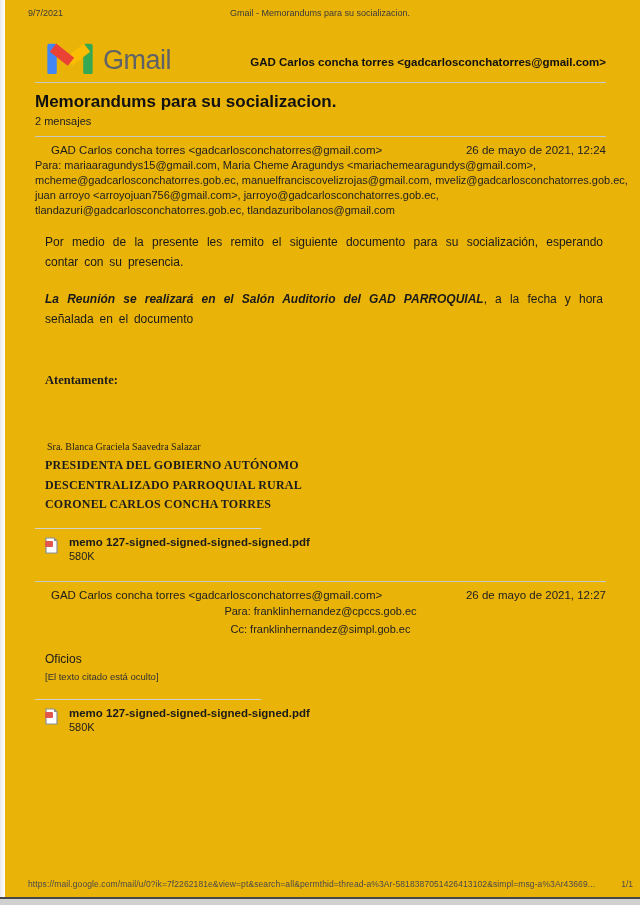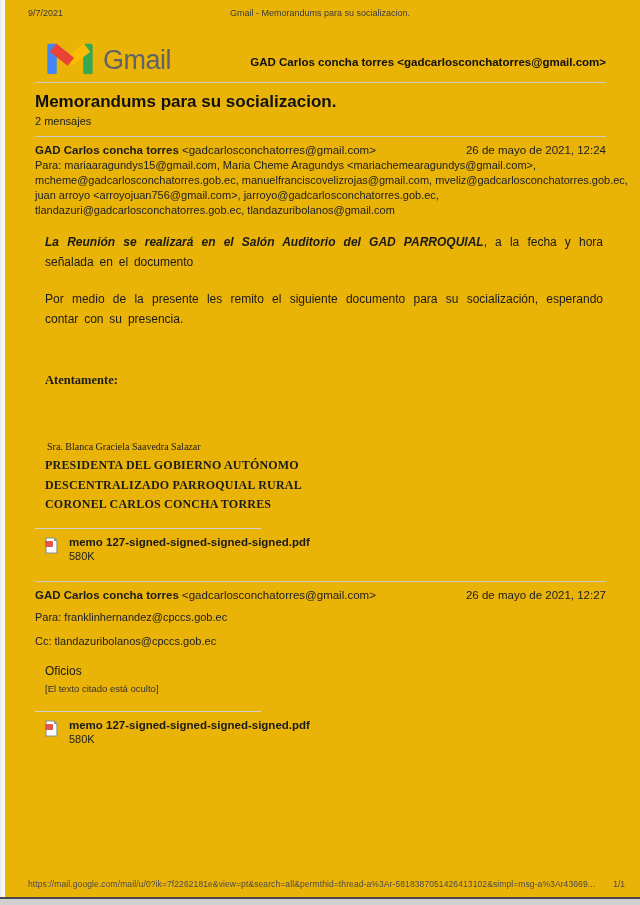--- a/index.html
+++ b/index.html
@@ -13,21 +13,21 @@
   .page { position:relative; width:640px; height:905px; background:#eab308; }
   .scan-edge-left { position:absolute; left:0; top:0; bottom:0; width:5px;
     background:linear-gradient(to right, #e9e9e9, #ffffff); }
 
   
   .print-header { position:absolute; top:8px; left:28px; right:28px; height:12px;
     font-size:9px; color:#3a3a3a; }
   .print-date { position:absolute; left:0; top:0; }
   .print-title { position:absolute; left:0; right:0; top:0; text-align:center; }
 
-  .print-footer { position:absolute; left:28px; right:15px; bottom:16px;
+  .print-footer { position:absolute; left:28px; right:7px; bottom:16px;
     font-size:8.5px; color:#4a4a4a; display:flex; justify-content:space-between; }
   .footer-url { letter-spacing:0.1px; }
 
   .scan-bottom { position:absolute; left:0; right:0; bottom:0; height:8px;
     background:#d0d0d0; border-top:2px solid #474747; }
 
   .content { position:absolute; left:35px; right:34px; top:38px; }
 
   
   .gmail-row { display:flex; align-items:center; justify-content:space-between; height:44px; }
@@ -37,21 +37,21 @@
 
   .hr-full { border:none; border-top:1px solid #c9c9c9; height:0; margin:0; }
   .hr-short { border:none; border-top:1px solid #d2d2d2; height:0; width:226px; margin:0; }
 
   .subject { font-size:17px; font-weight:bold; margin-top:9px; color:#111; }
   .msg-count { font-size:11px; margin-top:3px; color:#222; }
   .hr-after-subject { margin-top:9px; }
 
   
   .msg-header { display:flex; justify-content:space-between; margin-top:7px; font-size:11.5px; }
-  .from-name { font-weight:bold; }
+  .from-name { font-weight:normal;margin-left:16px; }
   .from-email { font-weight:normal; color:#222;text-align:right; }
   .msg-date { font-size:11.5px; color:#222; white-space:nowrap; }
   .to-block { font-size:11px; line-height:15px; margin-top:2px; color:#222; }
   .to-line { white-space:nowrap; }
 
   
   .msg-body { margin:14px 3px 0 10px; }
   .para { font-size:12px; line-height:20px; text-align:justify; word-spacing:2.5px; color:#1a1a1a; }
   .para + .para { margin-top:17px; }
   .emph { font-weight:bold; font-style:italic; }
@@ -62,21 +62,21 @@
 
   
   .attach-sep { margin-top:13px; }
   .attachment { display:flex; align-items:flex-start; gap:11px; margin-top:7px; margin-left:10px; }
   .attach-icon { flex:0 0 auto; margin-top:1px; }
   .attach-name { font-size:11.5px; font-weight:bold; color:#1a1a1a; }
   .attach-size { font-size:11px; color:#222; margin-top:2px; }
 
   .hr-msg-sep { margin-top:19px; }
 
-  .to-simple { font-size:11px; line-height:15px; margin-top:9px; color:#222; }
+  .to-simple { font-size:11px; line-height:15px; margin-top:3px; color:#222;text-align:center; }
   .oficios { font-size:12px; margin:15px 0 0 10px; color:#1a1a1a; }
   .hidden-note { font-size:9.5px; margin:5px 0 0 10px; color:#333; }
 </style>
 </head>
 <body>
 
 <div class="page">
   <div class="scan-edge-left"></div>
 
   <div class="print-header">
@@ -116,22 +116,22 @@
         <div class="msg-date">26 de mayo de 2021, 12:24</div>
       </div>
       <div class="to-block">
         <div class="to-line">Para: mariaaragundys15@gmail.com, Maria Cheme Aragundys &lt;mariachemearagundys@gmail.com&gt;,</div>
         <div class="to-line">mcheme@gadcarlosconchatorres.gob.ec, manuelfranciscovelizrojas@gmail.com, mveliz@gadcarlosconchatorres.gob.ec,</div>
         <div class="to-line">juan arroyo &lt;arroyojuan756@gmail.com&gt;, jarroyo@gadcarlosconchatorres.gob.ec,</div>
         <div class="to-line">tlandazuri@gadcarlosconchatorres.gob.ec, tlandazuribolanos@gmail.com</div>
       </div>
 
       <div class="msg-body">
+        <p class="para">Por medio de la presente les remito el siguiente documento para su socialización, esperando contar con su presencia.</p>
         <p class="para"><span class="emph">La Reunión se realizará en el Salón Auditorio del GAD PARROQUIAL</span><span>, a la fecha y hora señalada en el documento</span></p>
-        <p class="para">Por medio de la presente les remito el siguiente documento para su socialización, esperando contar con su presencia.</p>
         <div class="closing">Atentamente:</div>
         <div class="signature">
           <div class="sig-name">Sra. Blanca Graciela Saavedra Salazar</div>
           <div class="sig-title">PRESIDENTA DEL GOBIERNO AUTÓNOMO</div>
           <div class="sig-title">DESCENTRALIZADO PARROQUIAL RURAL</div>
           <div class="sig-title">CORONEL CARLOS CONCHA TORRES</div>
         </div>
       </div>
 
       <hr class="hr-short attach-sep">
@@ -154,21 +154,21 @@
 
     <div>
       <div class="msg-header">
         <div>
           <span class="from-name">GAD Carlos concha torres</span>
           <span class="from-email">&lt;gadcarlosconchatorres@gmail.com&gt;</span>
         </div>
         <div class="msg-date">26 de mayo de 2021, 12:27</div>
       </div>
       <div class="to-simple">Para: franklinhernandez@cpccs.gob.ec</div>
-      <div class="to-simple">Cc: tlandazuribolanos@cpccs.gob.ec</div>
+      <div class="to-simple">Cc: franklinhernandez@simpl.gob.ec</div>
 
       <div class="oficios">Oficios</div>
       <div class="hidden-note">[El texto citado está oculto]</div>
 
       <hr class="hr-short" style="margin-top:17px;">
       <div class="attachment">
         <span class="attach-icon">
           <svg width="13" height="17" viewBox="0 0 13 17">
             <path d="M1 1 h8 l3 3 v12 h-11 z" fill="#ffffff" stroke-width="1.2" stroke="#8a9097"></path>
             <path d="M9 1 l3 3 h-3 z" fill="#8a9097"></path>

